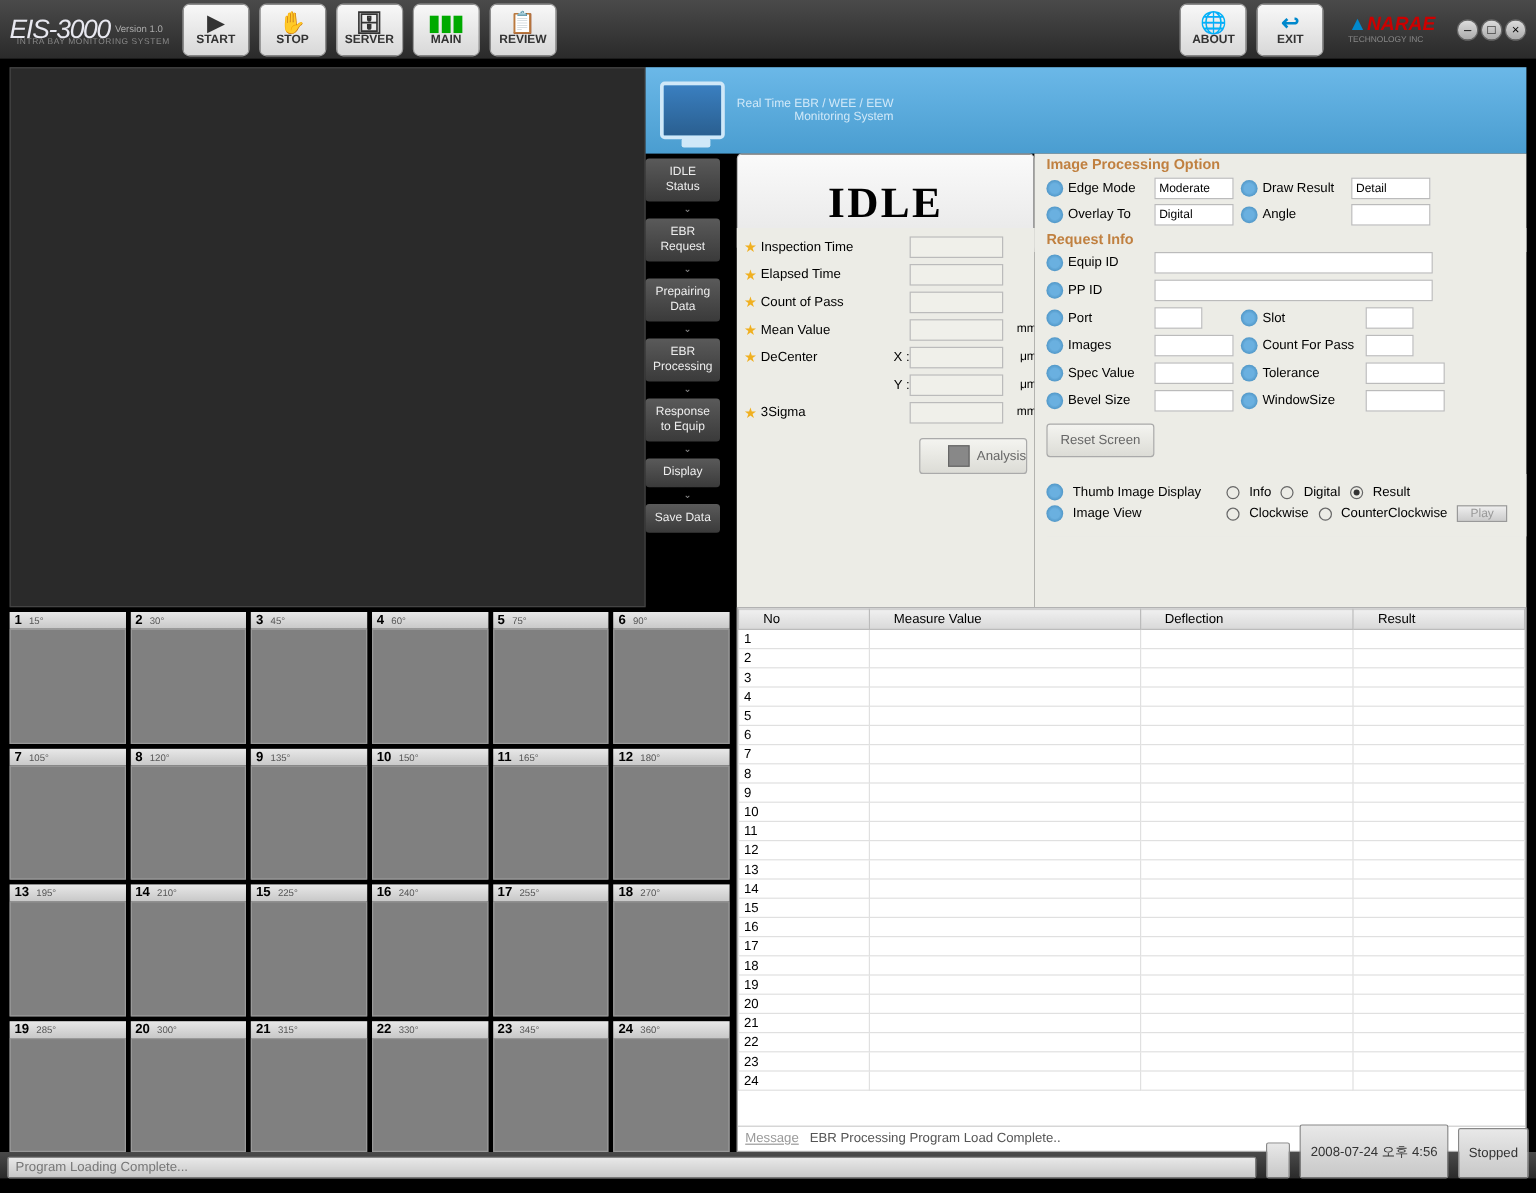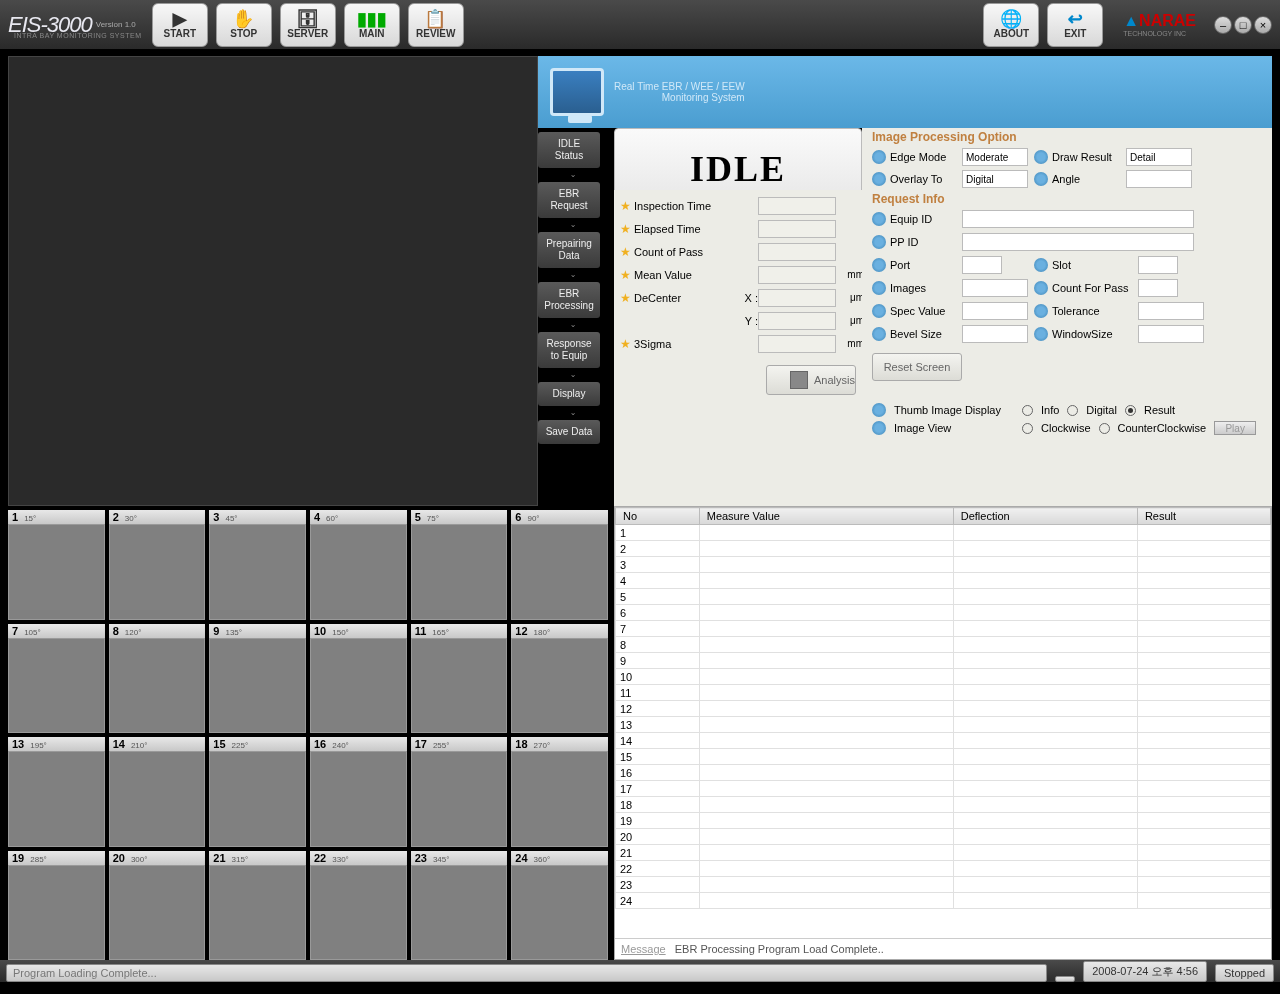--- a/index.html
+++ b/index.html
@@ -6,21 +6,21 @@
 body { width: 1280px; height: 994px; background: #000; overflow: hidden; font-size: 12px; }
 
 
 .toolbar { height: 50px; background: linear-gradient(#4a4a4a, #2a2a2a); display: flex; align-items: center; padding: 0 8px; border-bottom: 1px solid #000; }
 .logo { color: #e8e8f0; font-family: 'Arial Black', sans-serif; font-style: italic; font-size: 22px; margin-right: 4px; letter-spacing: -1px; }
 .logo-version { color: #aaa; font-size: 8px; margin-right: 12px; }
 .logo-sub { color: #888; font-size: 7px; position: absolute; top: 32px; left: 14px; letter-spacing: 0.5px; }
 .tool-btn { width: 56px; height: 44px; background: linear-gradient(#f8f8f8,#d8d8d8); border: 1px solid #999; border-radius: 6px; margin: 0 4px; display: flex; flex-direction: column; align-items: center; justify-content: center; cursor: pointer; font-size: 10px; font-weight: bold; color: #333; }
 .tool-btn .ticon { font-size: 18px; line-height: 18px; }
 .spacer { flex: 1; }
-.brand { color: #c00; font-weight: bold; font-size: 16px; margin-right: 10px; }
+.brand { color: #c00; font-weight: bold; font-size: 16px; font-style: italic; margin-right: 10px; }
 .brand-sub { color: #888; font-size: 7px; }
 .win-controls { display: flex; gap: 2px; margin-left: 8px; }
 .win-btn { width: 18px; height: 18px; background: linear-gradient(#ddd,#aaa); border: 1px solid #666; border-radius: 9px; display: flex; align-items: center; justify-content: center; cursor: pointer; font-size: 11px; }
 
 
 .main-area { display: grid; grid-template-columns: 530px 70px auto; grid-template-rows: 72px 62px 316px auto; height: 910px; background: #000; padding: 6px 8px 0 8px; gap: 0; }
 .video-area { grid-column: 1; grid-row: 1 / span 3; background: #2a2a2a; border: 1px solid #444; }
 
 
 .status-header { grid-column: 2 / span 2; grid-row: 1; background: linear-gradient(#6bb8e8, #4a9dd0); color: #fff; display: flex; align-items: center; padding: 8px 12px; }
@@ -70,28 +70,28 @@
 .thumbs { grid-column: 1 / span 2; grid-row: 4; display: grid; grid-template-columns: repeat(6, 1fr); gap: 4px; padding-top: 4px; }
 .thumb { display: flex; flex-direction: column; }
 .thumb-label { background: linear-gradient(#e8e8e8,#c8c8c8); padding: 1px 4px; font-size: 11px; display:flex; gap:6px; align-items:baseline; }
 .thumb-label .tn { font-weight: bold; }
 .thumb-label .ta { font-size: 8px; color: #555; }
 .thumb-img { flex: 1; background: #808080; border: 1px solid #999; min-height: 88px; }
 
 
 .results { grid-column: 3; grid-row: 4; background: #fff; border: 1px solid #aaa; margin-left: 6px; display: flex; flex-direction: column; }
 .tbl { width: 100%; border-collapse: collapse; font-size: 11px; }
-.tbl th { background: linear-gradient(#f0f0f0,#d8d8d8); border: 1px solid #bbb; padding: 2px 7px; font-weight: normal; text-align: left; }
+.tbl th { background: linear-gradient(#f0f0f0,#d8d8d8); border: 1px solid #bbb; padding: 2px 20px; font-weight: normal; text-align: left; }
 .tbl td { border: 1px solid #e0e0e0; padding: 1px 4px; height: 16px; }
 .msg-bar { border-top: 1px solid #ccc; padding: 4px 6px; font-size: 11px; color: #555; }
 .msg-bar .ml { text-decoration: underline; color: #999; margin-right: 6px; }
 
 
 .statusbar { height: 22px; background: linear-gradient(#4a4a4a,#2a2a2a); display: flex; align-items: flex-end; padding: 0 6px; color: #888; font-size: 11px; gap: 8px; }
-.statusbar .cell { background: linear-gradient(#e8e8e8,#c8c8c8); color: #333; padding: 2px 8px; border: 1px solid #888; border-radius: 2px; }
+.statusbar .cell { background: linear-gradient(#e8e8e8,#c8c8c8); color: #333; padding: 14px 8px; border: 1px solid #888; border-radius: 2px; }
 .statusbar .loading { flex: 1; background: linear-gradient(#e8e8e8,#c8c8c8); color:#777; padding:2px 6px; border:1px solid #888; border-radius:2px; }
 </style>
 </head>
 <body>
 
 <div class="toolbar">
   <span class="logo">EIS-3000</span>
   <span class="logo-version">Version 1.0</span>
   <span class="logo-sub">INTRA BAY MONITORING SYSTEM</span>
   <div class="tool-btn">

